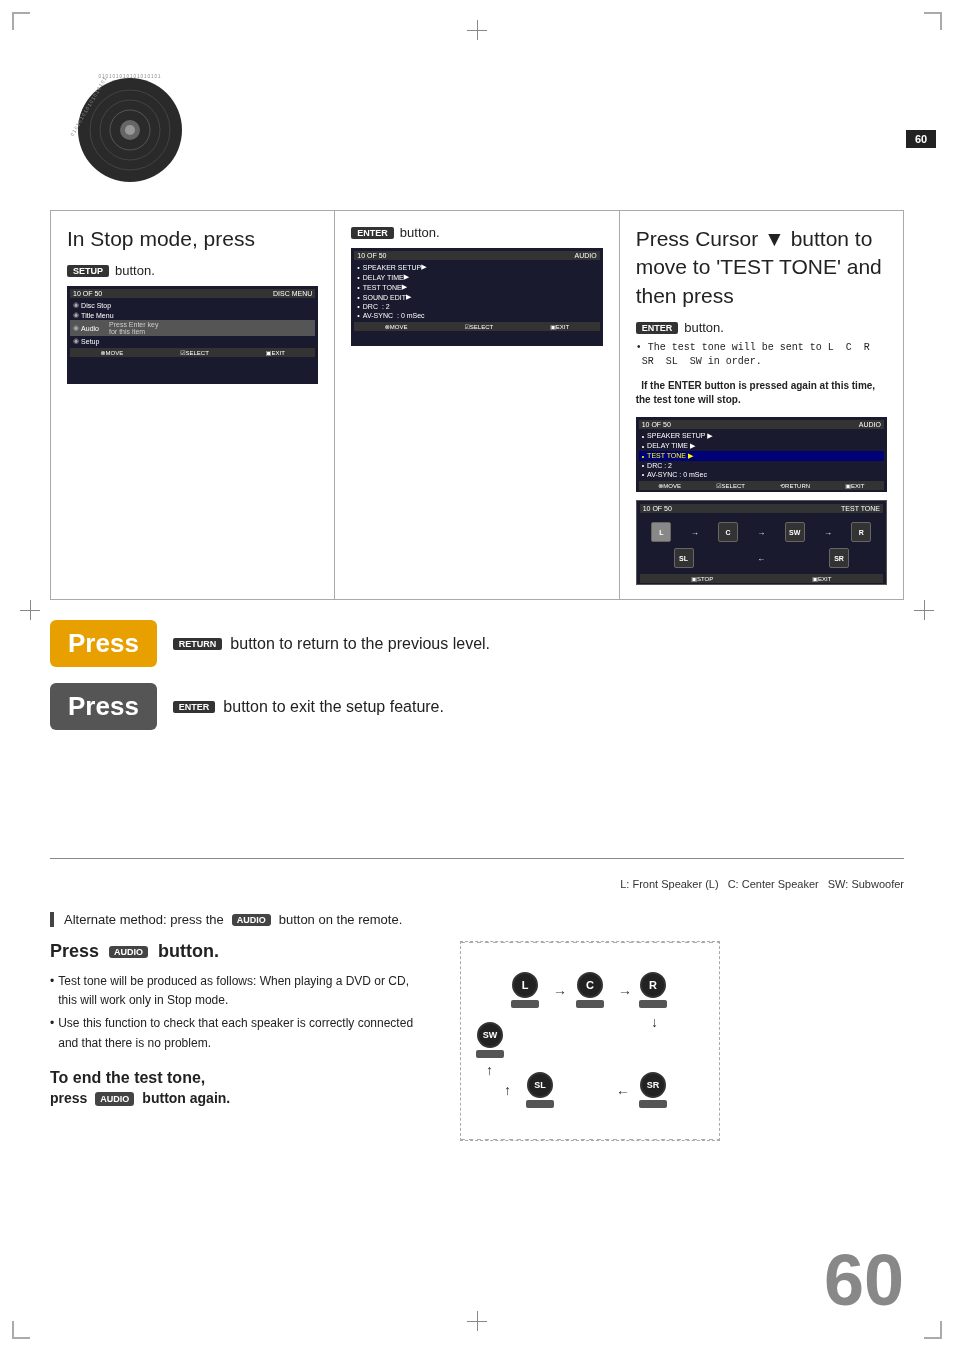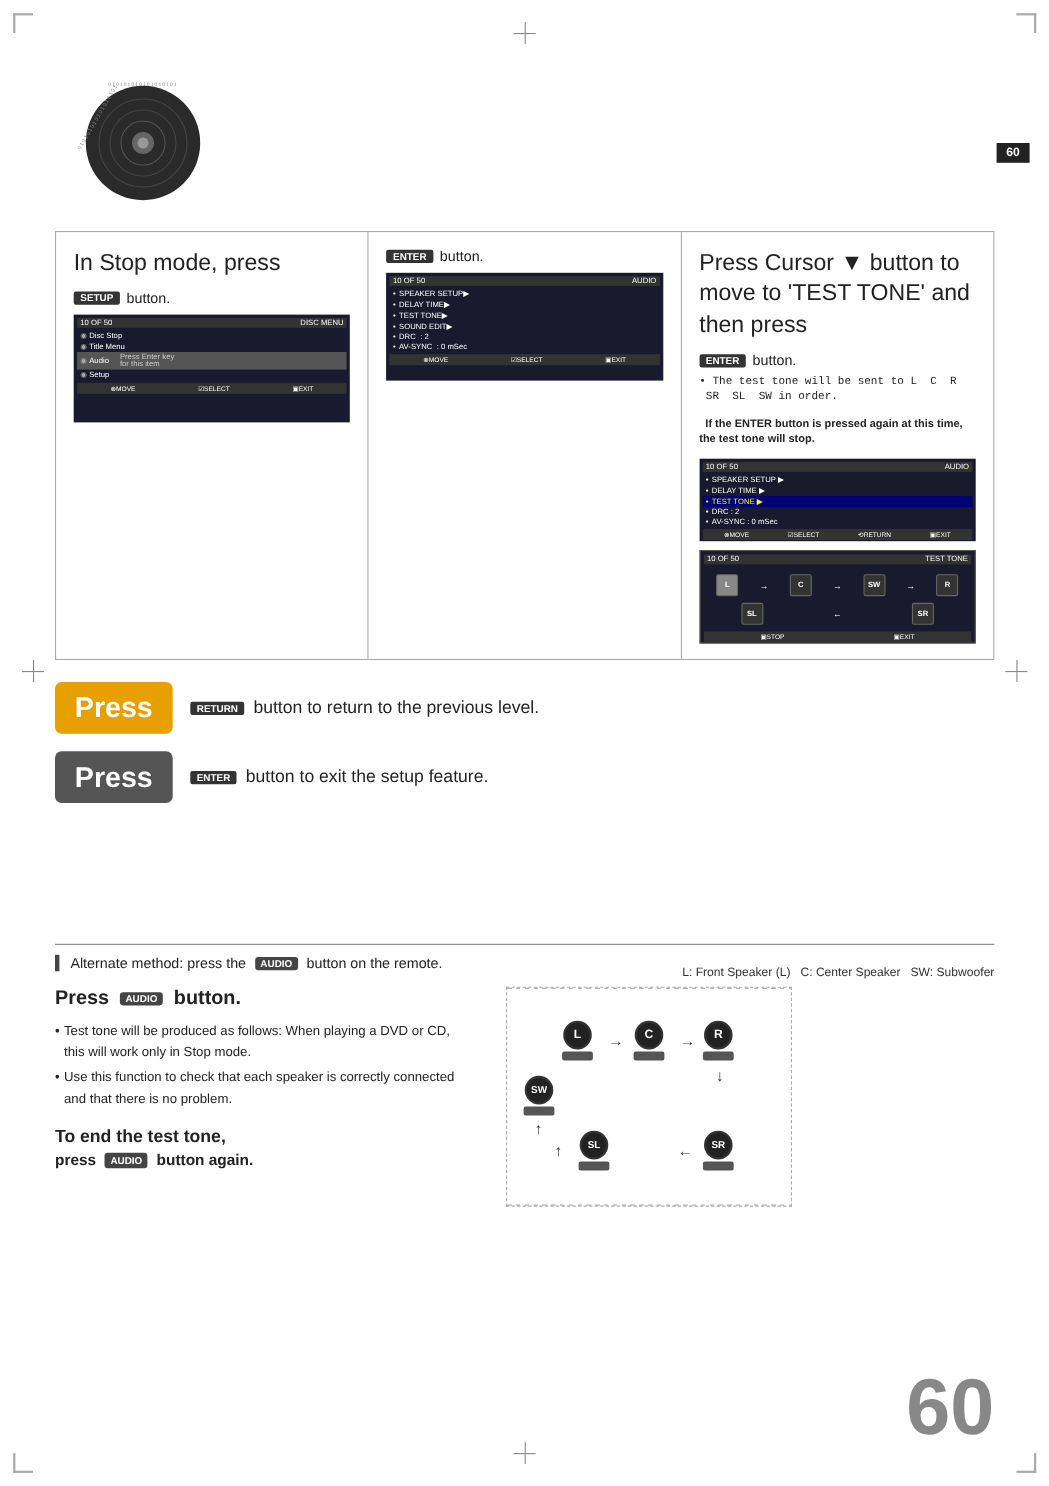--- a/index.html
+++ b/index.html
@@ -254,21 +254,21 @@
     
     .section-divider {
       border: none;
       border-top: 1px solid #888;
       margin: 18px 0;
     }
 
     
     .alternate-section {
       position: absolute;
-      top: 868px;
+      top: 912px;
       left: 50px;
       right: 50px;
     }
 
     .alt-header {
       border-left: 4px solid #444;
       padding-left: 10px;
       font-size: 13px;
       margin-bottom: 14px;
       display: flex;

